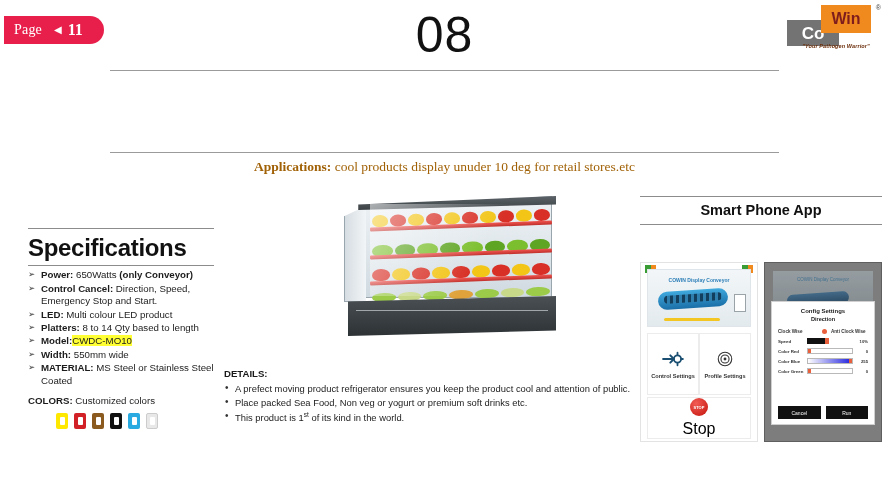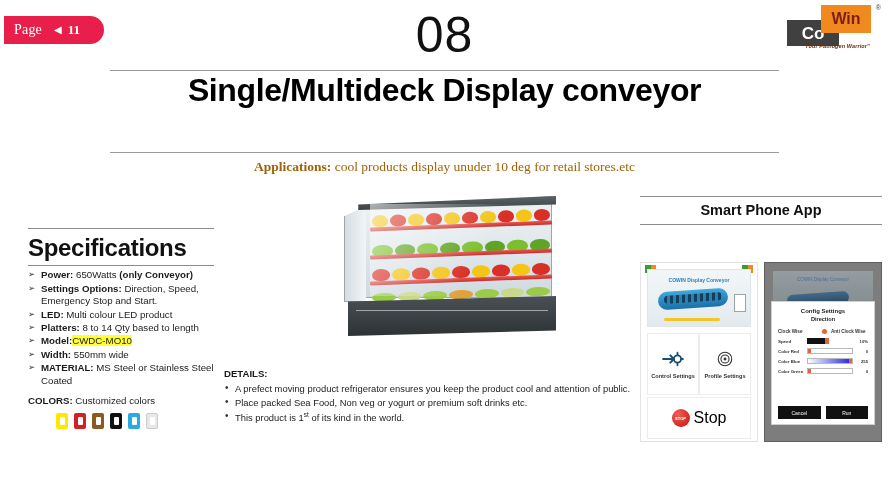--- a/index.html
+++ b/index.html
@@ -22,28 +22,28 @@
   }
   .page-badge .pg-word {
     color: #fff; font-family: "Liberation Serif", serif;
     font-size: 14px; letter-spacing: .2px;
   }
   .page-badge .pg-arrow {
     color: #fff; font-size: 10px; line-height: 1; margin-left: 6px;
   }
   .page-badge .pg-num {
     color: #fff; font-family: "Liberation Serif", serif;
-    font-weight: bold; font-size: 13px;
+    font-weight: bold; font-size: 16px;
   }
 
   
   .logo { position: absolute; right: 6px; top: 3px; width: 108px; height: 48px; }
   .logo .co-box {
     position: absolute; left: 12px; top: 17px;
-    width: 52px; height: 26px; background: #404040;
+    width: 52px; height: 26px; background: #737373;
     display: flex; align-items: center; justify-content: center;
   }
   .logo .co-box span {
     color: #fff; font-weight: bold; font-size: 17px; line-height: 1;
     font-family: "Liberation Sans", sans-serif;
   }
   .logo .win-box {
     position: absolute; left: 46px; top: 2px;
     width: 50px; height: 28px; background: #f08a1e;
     display: flex; align-items: center; justify-content: center;
@@ -225,21 +225,21 @@
   .corner-ic.r { right: 4px; background: linear-gradient(90deg,#3a9c35 50%,#f08a1e 50%); }
 
   .app-grid { position: absolute; left: 6px; top: 70px; right: 6px; height: 62px; display: flex; }
   .app-cell {
     flex: 1; display: flex; flex-direction: column; align-items: center; justify-content: center;
     gap: 5px; border: 1px solid #ececec;
   }
   .app-cell .lbl { font-size: 5.6px; color: #333; font-weight: bold; }
   .app-stop {
     position: absolute; left: 6px; top: 134px; right: 6px; height: 42px;
-    border: 1px solid #ececec; display: flex; 
+    border: 1px solid #ececec; display: flex; flex-direction: column;
     align-items: center; justify-content: center; gap: 4px;
   }
   .stop-circle {
     width: 18px; height: 18px; border-radius: 50%;
     background: radial-gradient(circle at 35% 30%, #f25c54, #c3130c);
     display:flex; align-items:center; justify-content:center;
   }
   .stop-circle span { color:#fff; font-size:4px; font-weight:bold; }
 
   
@@ -298,35 +298,34 @@
     <div class="win-box">
       <span>Win</span>
     </div>
     <span class="reg">®</span>
     <div class="tagline">"Your Pathogen Warrior"</div>
   </div>
 
   <div class="slide-number">08</div>
   <div class="rule rule-top"></div>
   <div class="main-title">
-    <div>Single/Multideck Display conveyor</div>
   </div>
   <div class="rule rule-mid"></div>
   <div class="applications">
     <b>Applications:</b>
     <span>cool products display unuder 10 deg for retail  stores.etc</span>
   </div>
 
   <div class="spec-wrap">
     <div class="spec-rule-top"></div>
     <div class="spec-title">Specifications</div>
     <div class="spec-rule-bot"></div>
     <ul class="spec-list" id="spec-list">
         <li><span class="arrow">➢</span><b>Power:</b><span> 650Watts </span><b>(only Conveyor)</b></li>
-        <li><span class="arrow">➢</span><b>Settings Options:</b><span> Direction, Speed, Emergency Stop and Start.</span></li>
+        <li><span class="arrow">➢</span><b>Control Cancel:</b><span> Direction, Speed, Emergency Stop and Start.</span></li>
         <li><span class="arrow">➢</span><b>LED:</b><span> Multi colour LED product</span></li>
         <li><span class="arrow">➢</span><b>Platters:</b><span> 8 to 14 Qty based to length</span></li>
         <li><span class="arrow">➢</span><b>Model:</b><span class="hl">CWDC-MO10</span></li>
         <li><span class="arrow">➢</span><b>Width:</b><span> 550mm wide</span></li>
         <li><span class="arrow">➢</span><b>MATERIAL:</b><span> MS Steel or Stainless Steel Coated</span></li>
       </ul>
     <div class="colors-line">
       <span>COLORS:</span><span class="val"> Customized colors</span>
     </div>
     <div class="swatches" id="swatches">

